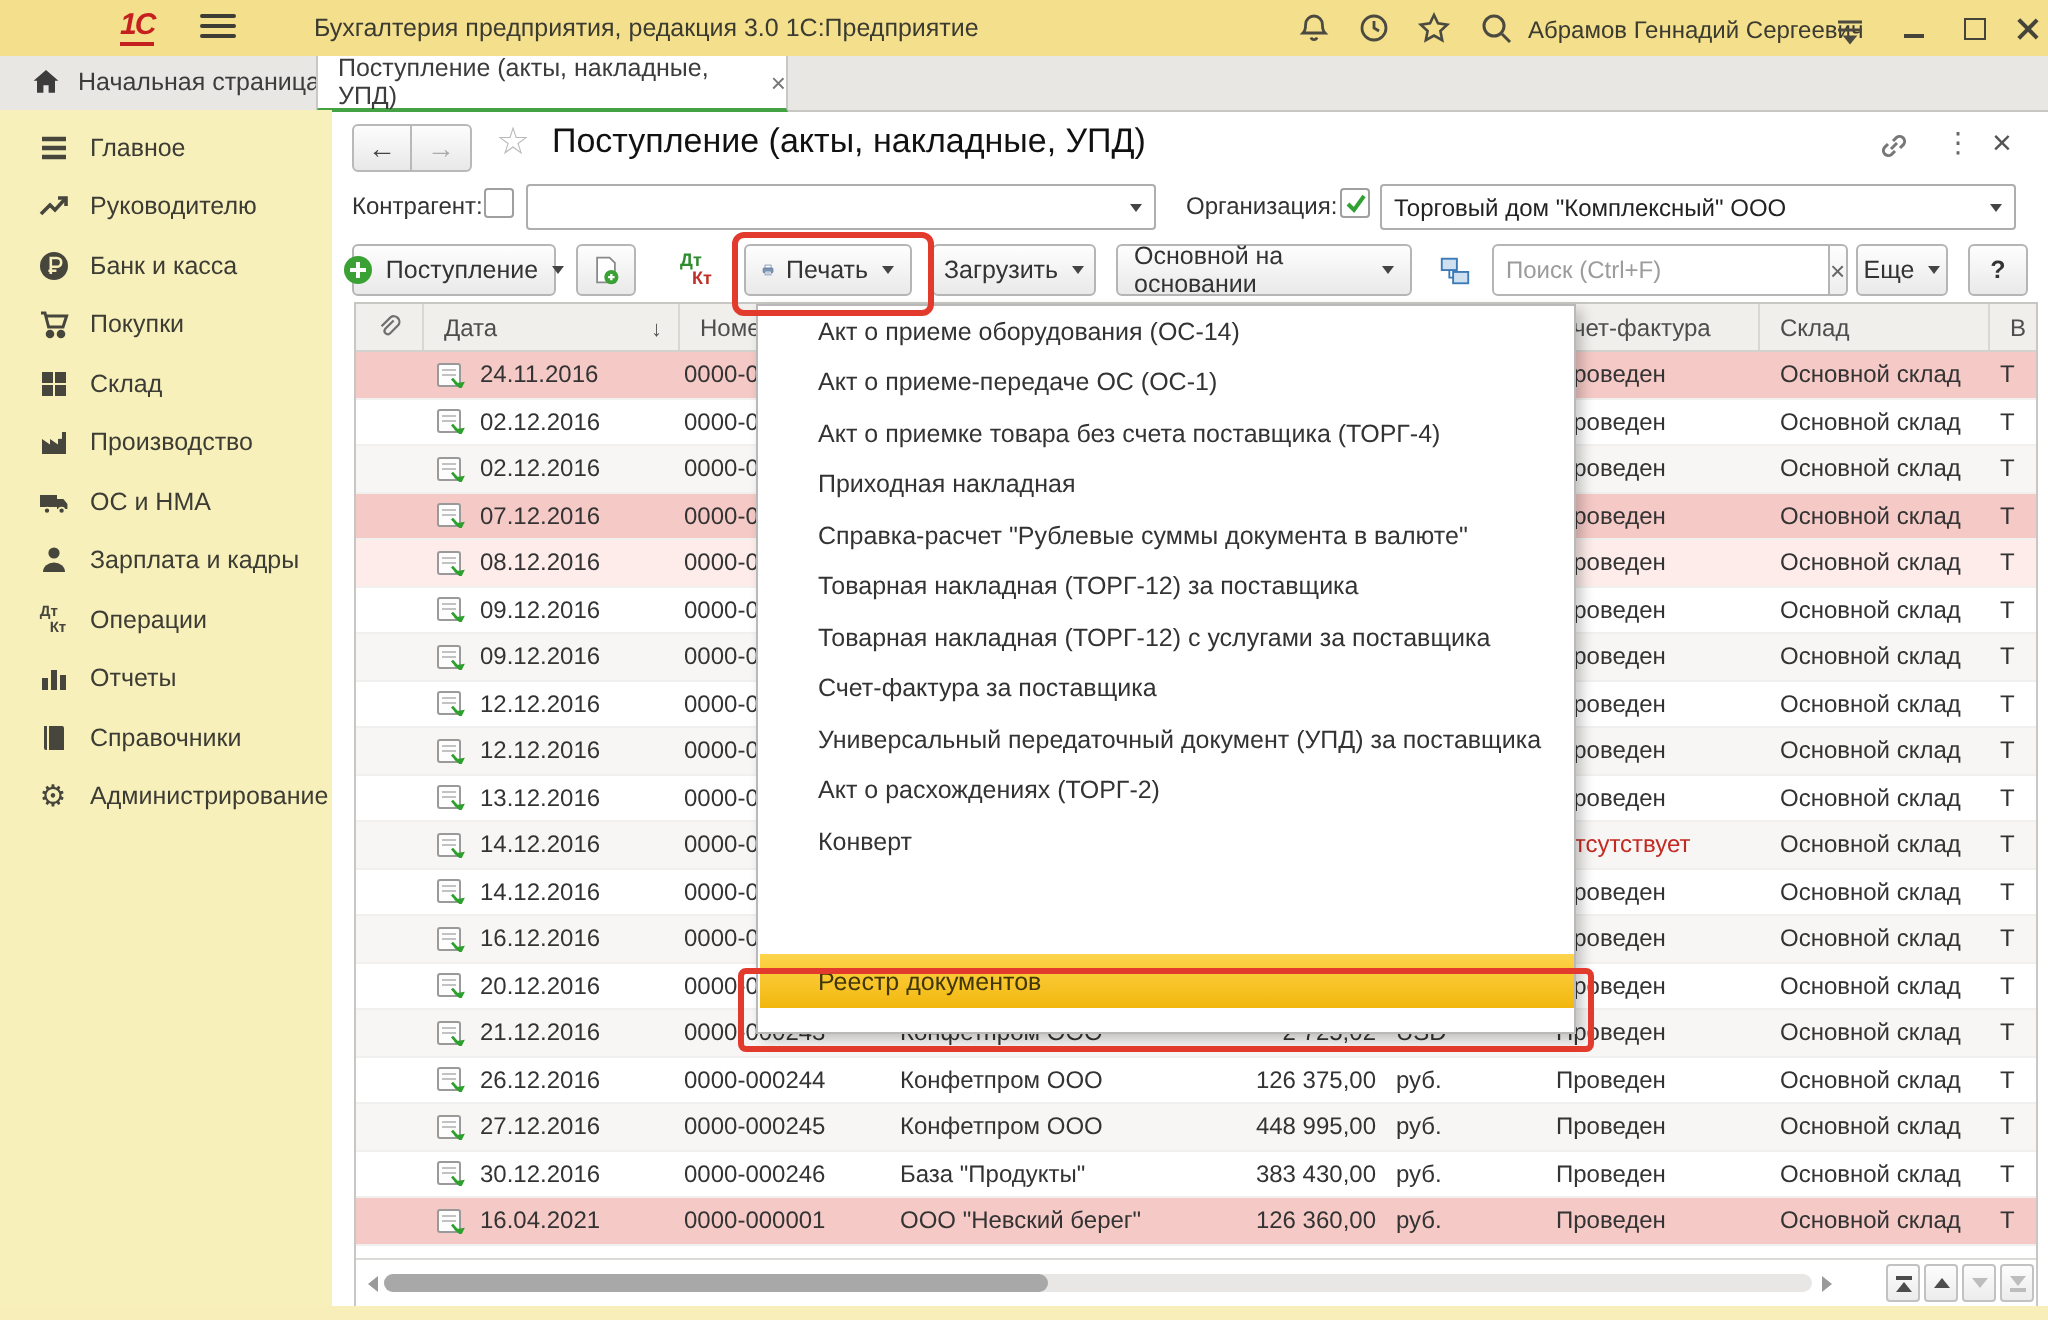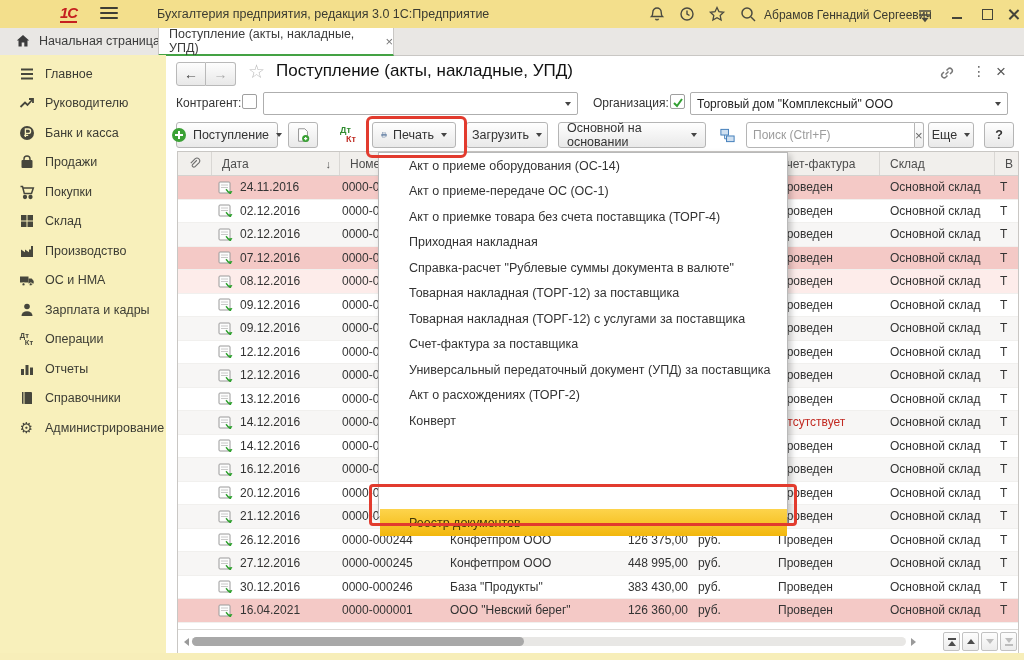--- a/index.html
+++ b/index.html
@@ -133,21 +133,21 @@
   .tri.down{border-top:5px solid #bdbdbd;}
   .bar{width:8px;height:2px;background:#4c4c4c;margin-bottom:1px;}
   .bar.gray{background:#bdbdbd;margin-top:1px;margin-bottom:0;}
 
   .bottom-strip{position:absolute;left:0;top:653px;width:1024px;height:7px;background:#f7eeb9;}
 
   
   .print-menu{position:absolute;left:378px;top:152px;width:410px;height:365px;background:#fff;
               border:1px solid #b9b9b9;box-shadow:3px 3px 6px rgba(0,0,0,0.22);box-sizing:border-box;z-index:40;}
   .menu-item{height:25.5px;display:flex;align-items:center;padding-left:30px;font-size:12.5px;color:#333;white-space:nowrap;}
-  .menu-highlight{position:absolute;left:1px;top:356px;width:407px;height:27px;
+  .menu-highlight{position:absolute;left:1px;top:324px;width:407px;height:27px;
                   background:linear-gradient(#fdd44c,#f2b70d);display:flex;align-items:center;
                   padding-left:29px;font-size:12.5px;color:#403608;box-sizing:border-box;z-index:41;}
 
   
   .annot{position:absolute;border:3px solid #e23b2e;border-radius:6px;z-index:60;pointer-events:none;}
   .annot.print{left:366px;top:116px;width:95px;height:36px;}
   .annot.registry{left:369px;top:484px;width:422px;height:36px;border-radius:4px;}
 </style>
 </head>
 <body>
@@ -237,29 +237,20 @@
       <span class="side-ico">
         <svg viewBox="0 0 16 16">
           <circle cx="8" cy="8" r="7" fill="#46463c"></circle>
           <path d="M6.4 12V4h3a2.2 2.2 0 0 1 0 4.4H6.4M5.2 10.4h4" stroke="#f8f0bb" stroke-width="1.3" fill="none"></path>
         </svg>
       </span>
       <span class="side-label">Банк и касса</span>
     </div>
     <div class="side-item">
       <span class="side-ico">
-        <svg viewBox="0 0 16 16">
-          <path d="M5 6V5a3 3 0 0 1 6 0v1" fill="none" stroke="#46463c" stroke-width="1.4"></path>
-          <rect x="2.5" y="6" width="11" height="8" rx="1" fill="#46463c"></rect>
-        </svg>
-      </span>
-      <span class="side-label">Продажи</span>
-    </div>
-    <div class="side-item">
-      <span class="side-ico">
         <svg viewBox="0 0 16 16" fill="none" stroke="#46463c" stroke-width="1.5">
           <path d="M1.5 2.5h2l1.8 7h7.2l1.8-5.5H4"></path>
           <circle cx="6" cy="13" r="1.4" fill="#46463c"></circle>
           <circle cx="11.5" cy="13" r="1.4" fill="#46463c"></circle>
         </svg>
       </span>
       <span class="side-label">Покупки</span>
     </div>
     <div class="side-item">
       <span class="side-ico">

